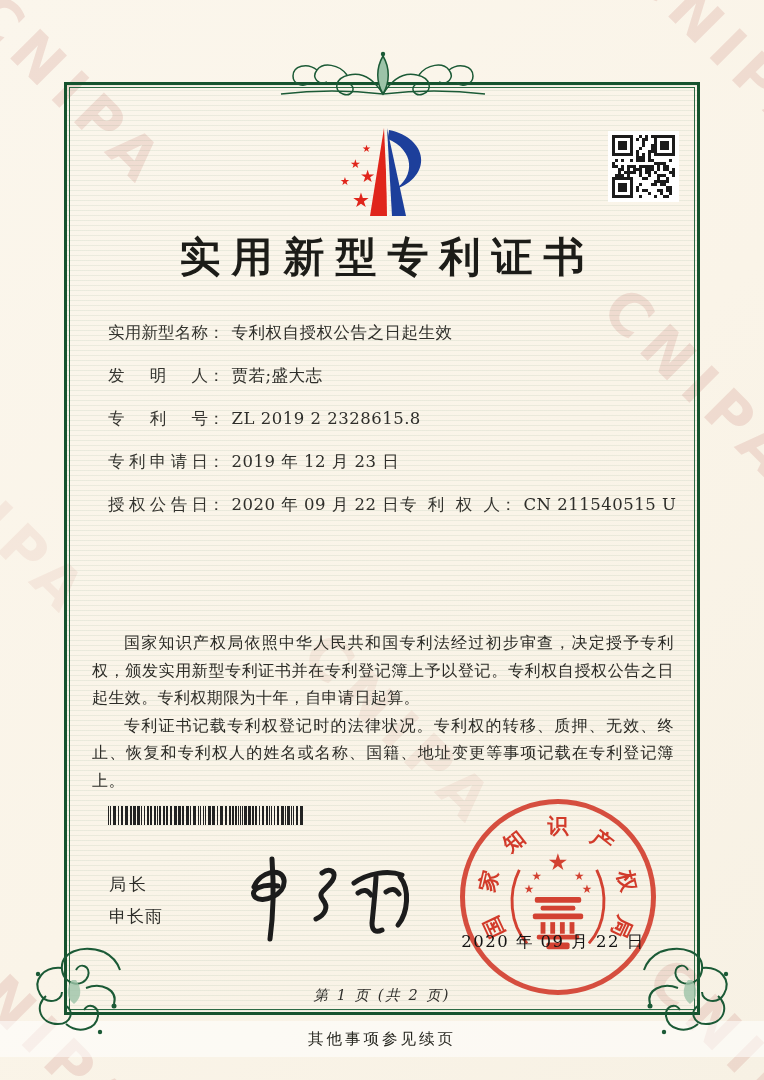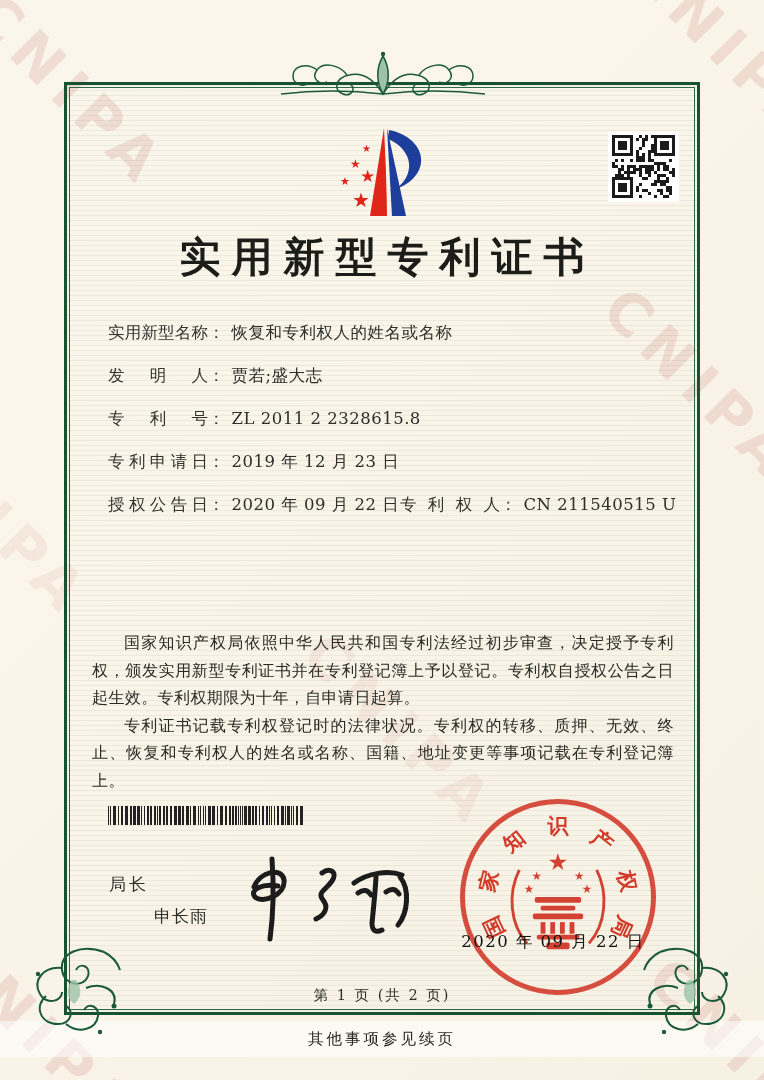--- a/index.html
+++ b/index.html
@@ -62,40 +62,40 @@
   #body-text{
     position:absolute;left:92px;top:629px;width:582px;z-index:5;
     font-size:16px;line-height:27.5px;color:#2b2b26;text-align:justify;letter-spacing:0.4px;
   }
   #body-text p{margin:0;text-indent:2em;}
   
   #barcode{position:absolute;left:108px;top:806px;width:200px;height:19px;z-index:5;display:flex;align-items:stretch;}
   #barcode div{height:100%;}
   
   #comm-title{position:absolute;left:109px;top:873px;font-size:17px;letter-spacing:3px;z-index:5;color:#2e2e2a;}
-  #comm-name{position:absolute;left:109px;top:905px;font-size:17px;letter-spacing:1px;z-index:5;color:#2e2e2a;margin-left:45px;}
+  #comm-name{position:absolute;left:109px;top:905px;font-size:17px;letter-spacing:1px;z-index:5;color:#2e2e2a;}
   #signature{position:absolute;left:228px;top:847px;width:200px;height:100px;z-index:5;}
   
   #seal{
     position:absolute;left:460px;top:799px;width:186px;height:186px;z-index:7;
     border:5px solid rgba(206,42,26,0.82);border-radius:50%;
   }
   #seal .ring-char{
     position:absolute;left:50%;top:50%;font-size:21px;font-weight:700;
     color:rgba(206,42,26,0.92);font-family:"DejaVu Serif",serif;
   }
   #emblem{position:absolute;left:50%;top:50%;transform:translate(-50%,-50%);opacity:0.88;}
   #seal-date{
     position:absolute;left:448px;top:931px;width:210px;text-align:center;z-index:8;
     font-size:16.5px;letter-spacing:1.5px;color:#141414;
   }
   
   #page-info{
     position:absolute;left:0;top:986px;width:764px;text-align:center;z-index:5;
-    font-size:14.5px;letter-spacing:2px;color:#2e2e2a;
+    font-size:14.5px;letter-spacing:2px;color:#2e2e2a;font-style:italic;
   }
   #cont-band{position:absolute;left:0;top:1021px;width:764px;height:36px;background:rgba(255,255,255,0.55);z-index:3;}
   #cont-note{
     position:absolute;left:0;top:1029px;width:764px;text-align:center;z-index:5;
     font-size:15.5px;letter-spacing:3px;color:#26261f;
   }
 </style>
 </head>
 <body>
 
@@ -613,27 +613,27 @@
       <div class="b"></div>
       <div class="b"></div>
       <div></div>
       <div></div>
     </div>
 
   <div id="title">实用新型专利证书</div>
 
   <div id="fields">
     <div class="frow">
-      <span class="flabel">实用新型名称</span><span class="fcolon">：</span><span class="fvalue">恢复和专利权人的姓名或名称</span>
+      <span class="flabel">实用新型名称</span><span class="fcolon">：</span><span class="fvalue">专利权自授权公告之日起生效</span>
     </div>
     <div class="frow">
       <span class="flabel">发明人</span><span class="fcolon">：</span><span class="fvalue">贾若;盛大志</span>
     </div>
     <div class="frow">
-      <span class="flabel">专利号</span><span class="fcolon">：</span><span class="fvalue">ZL 2011 2 2328615.8</span>
+      <span class="flabel">专利号</span><span class="fcolon">：</span><span class="fvalue">ZL 2019 2 2328615.8</span>
     </div>
     <div class="frow">
       <span class="flabel">专利申请日</span><span class="fcolon">：</span><span class="fvalue">2019 年 12 月 23 日</span>
     </div>
     <div class="frow">
       <span class="flabel">授权公告日</span><span class="fcolon">：</span><span class="fvalue">2020 年 09 月 22 日</span>
       <span class="fgroup2">
         <span class="flabel">专利权人</span><span class="fcolon">：</span><span class="fvalue">CN 211540515 U</span>
       </span>
     </div>

